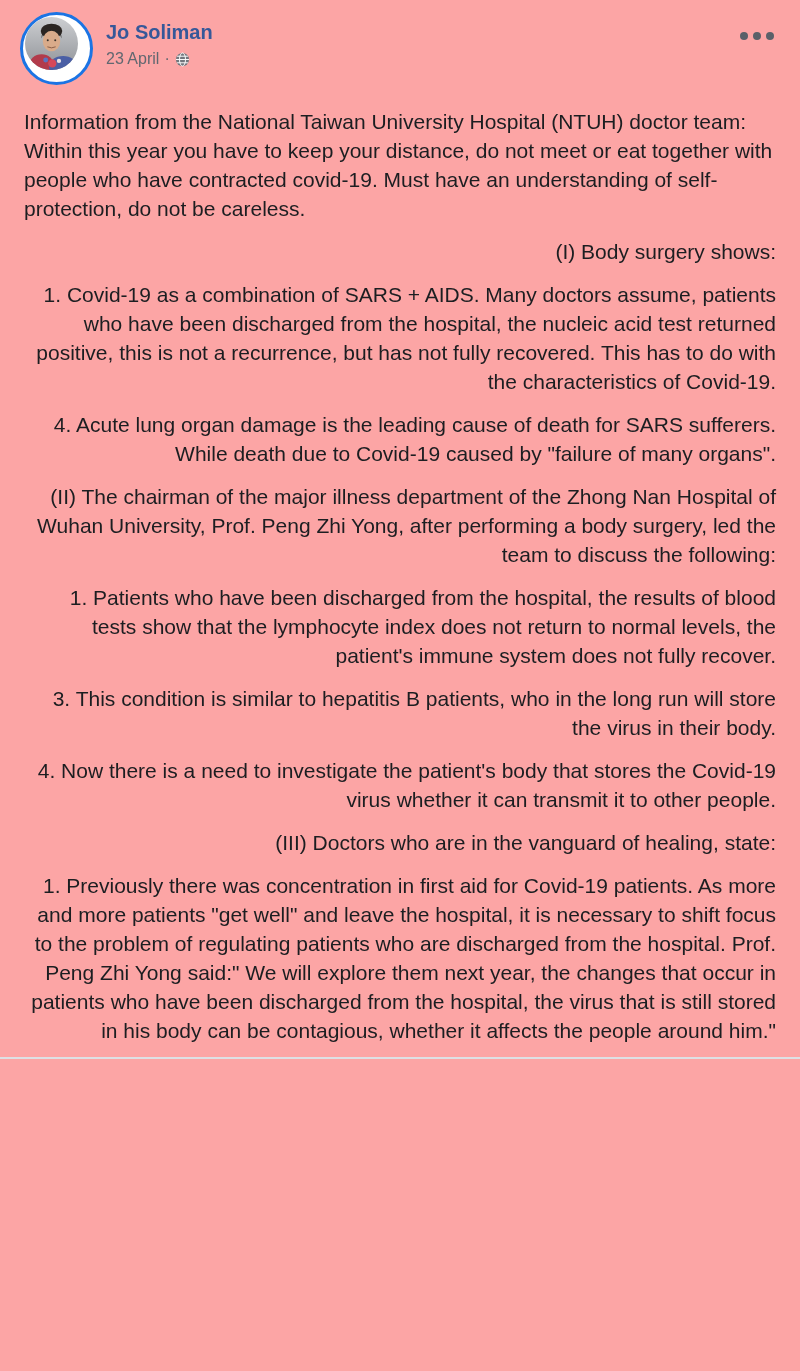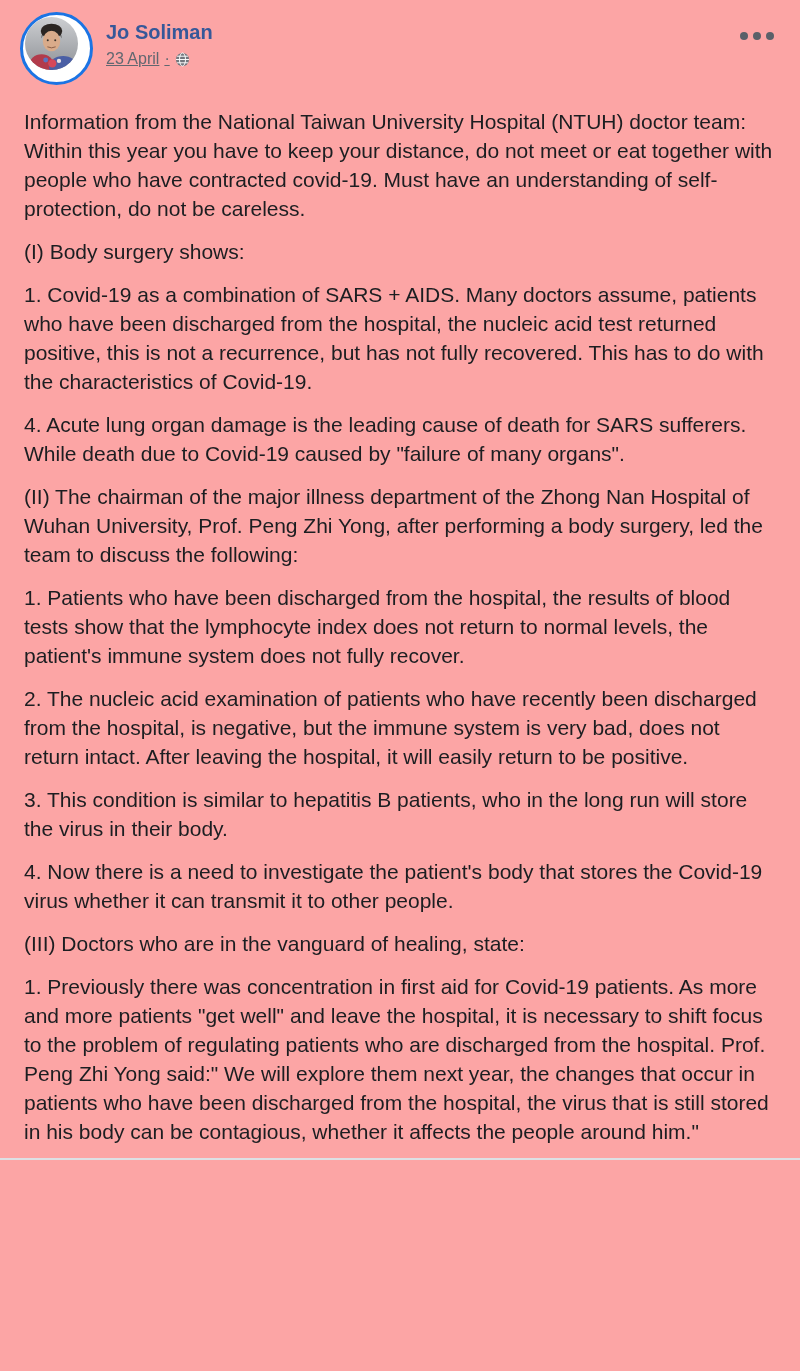--- a/index.html
+++ b/index.html
@@ -48,21 +48,20 @@
     text-decoration: none;
     cursor: pointer;
   }
   .meta-row {
     display: flex;
     align-items: center;
     margin-top: 3px;
     font-size: 16px;
     color: #616770;
     line-height: 22px;
-    text-decoration: underline;
   }
   .meta-sep {
     margin: 0 5px;
   }
   .globe-icon {
     display: inline-block;
     width: 15px;
     height: 15px;
   }
   .more-btn {
@@ -89,20 +88,21 @@
     font-size: 21px;
     line-height: 29px;
     color: #1c1e21;
   }
   .post-text p {
     margin: 12px;
     white-space: pre-line;
   }
   .post-text p + p {
     margin-top: 14px;
+    text-align: right;
   }
   
   .bottom-divider {
     margin-top: 10px;
     height: 2px;
     background: #dde0e4;
     width: 100%;
   }
 </style>
 </head>
@@ -158,21 +158,20 @@
   </div>
 
   <div class="post-text">
     <p>Information from the National Taiwan University Hospital (NTUH) doctor team:
 Within this year you have to keep your distance, do not meet or eat together with people who have contracted covid-19. Must have an understanding of self-protection, do not be careless.</p>
     <p>(I) Body surgery shows:</p>
     <p>1. Covid-19 as a combination of SARS + AIDS. Many doctors assume, patients who have been discharged from the hospital, the nucleic acid test returned positive, this is not a recurrence, but has not fully recovered. This has to do with the characteristics of Covid-19.</p>
     <p>4. Acute lung organ damage is the leading cause of death for SARS sufferers. While death due to Covid-19 caused by "failure of many organs".</p>
     <p>(II) The chairman of the major illness department of the Zhong Nan Hospital of Wuhan University, Prof. Peng Zhi Yong, after performing a body surgery, led the team to discuss the following:</p>
     <p>1. Patients who have been discharged from the hospital, the results of blood tests show that the lymphocyte index does not return to normal levels, the patient's immune system does not fully recover.</p>
-    <p>2. The nucleic acid examination of patients who have recently been discharged from the hospital, is negative, but the immune system is very bad, does not return intact. After leaving the hospital, it will easily return to be positive.</p>
     <p>3. This condition is similar to hepatitis B patients, who in the long run will store the virus in their body.</p>
     <p>4. Now there is a need to investigate the patient's body that stores the Covid-19 virus whether it can transmit it to other people.</p>
     <p>(III) Doctors who are in the vanguard of healing, state:</p>
     <p>1. Previously there was concentration in first aid for Covid-19 patients. As more and more patients "get well" and leave the hospital, it is necessary to shift focus to the problem of regulating patients who are discharged from the hospital. Prof. Peng Zhi Yong said:" We will explore them next year, the changes that occur in patients who have been discharged from the hospital, the virus that is still stored in his body can be contagious, whether it affects the people around him."</p>
   </div>
 
   <div class="bottom-divider"></div>
 
 </div>
 

